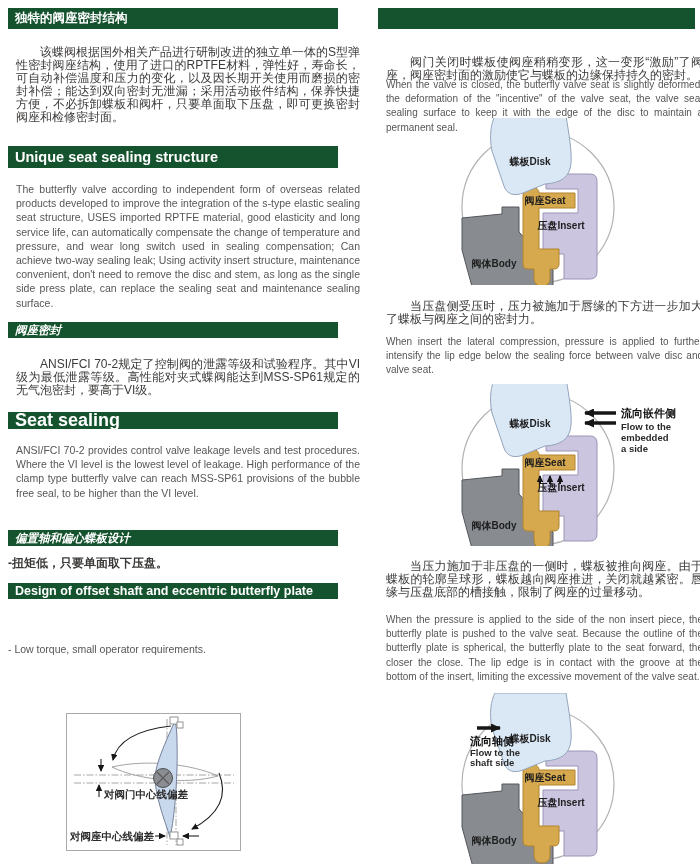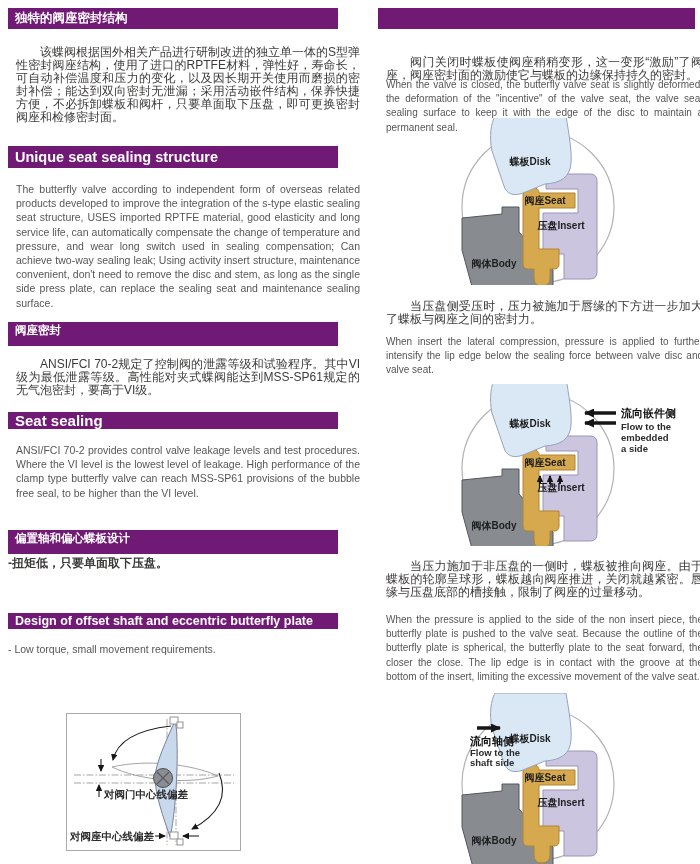--- a/index.html
+++ b/index.html
@@ -5,28 +5,28 @@
   html,body{margin:0;padding:0;}
   body{
     width:700px;height:864px;position:relative;background:#ffffff;
     font-family:"Liberation Sans", sans-serif;overflow:hidden;
   }
   .col{position:absolute;top:8px;}
   .col-left{left:8px;width:344px;}
   .col-right{left:378px;width:317px;}
   .abs{position:absolute;left:0;}
   .banner{
-    background:#701a75;color:#ffffff;font-weight:bold;
+    background:#14532d;color:#ffffff;font-weight:bold;
     padding-left:7px;box-sizing:border-box;width:330px;
     white-space:nowrap;overflow:hidden;
   }
   .banner.cn-big{height:21px;line-height:21px;font-size:12.5px;}
-  .banner.cn-small{height:24px;line-height:16px;font-size:11.5px;}
+  .banner.cn-small{height:16px;line-height:16px;font-size:11.5px;font-style:italic;}
   .banner.en-big{height:22px;line-height:22px;font-size:14.5px;}
-  .banner.en-mid{height:17px;line-height:17px;font-size:15px;}
+  .banner.en-mid{height:17px;line-height:17px;font-size:18px;}
   .banner.en-small{height:16px;line-height:16px;font-size:12.5px;}
   .banner.blank{width:317px;height:21px;}
   .p-cn{
     font-size:12px;line-height:12.9px;color:#3c3a39;font-weight:normal;
     text-align:justify;margin:8px;width:100%;
   }
   .p-cn.indent{text-indent:2em;}
   .p-en{
     font-size:10.5px;line-height:14.2px;color:#565656;
     text-align:justify;margin:8px;width:100%;
@@ -74,23 +74,23 @@
 
   <div class="banner cn-small abs" style="top:314px">阀座密封</div>
   <p class="p-cn indent abs" style="top:342px">ANSI/FCI 70-2规定了控制阀的泄露等级和试验程序。其中VI级为最低泄露等级。高性能对夹式蝶阀能达到MSS-SP61规定的无气泡密封，要高于VI级。</p>
   <div class="banner en-mid abs" style="top:404px">Seat sealing</div>
   <p class="p-en abs" style="top:427px">ANSI/FCI 70-2 provides control valve leakage levels and test procedures. Where the VI level is the lowest level of leakage. High performance of the clamp type butterfly valve can reach MSS-SP61 provisions of the bubble free seal, to be higher than the VI level.</p>
 
   <div class="banner cn-small abs" style="top:522px">偏置轴和偏心蝶板设计</div>
   <div class="bullets-cn abs" style="top:548px">
     <div>-扭矩低，只要单面取下压盘。</div>
   </div>
-  <div class="banner en-small abs" style="top:605px">Design of offset shaft and eccentric butterfly plate</div>
+  <div class="banner en-small abs" style="top:575px">Design of offset shaft and eccentric butterfly plate</div>
   <div class="bullets-en abs" style="top:635px">
-    <div>- Low torque, small movement requirements.</div>
+    <div>- Low torque, small operator requirements.</div>
   </div>
 
   <svg class="abs" style="left:58px;top:705px" width="175" height="138" viewBox="0 0 175 138">
     <rect x="0.5" y="0.5" width="174" height="137" fill="#ffffff" stroke="#a9a9a9"></rect>
     <path d="M 46,54 C 80,46 126,51 152,63 C 120,72 72,67 46,54 Z" fill="#fdfdfd" stroke="#9a9a9a" stroke-width="0.9"></path>
     <g stroke="#8f8f8f" stroke-width="0.8" stroke-dasharray="7 2 1.5 2">
       <line x1="101" y1="6" x2="101" y2="132"></line>
       <line x1="110" y1="6" x2="110" y2="132"></line>
       <line x1="8" y1="62" x2="168" y2="62"></line>
       <line x1="8" y1="70" x2="168" y2="70"></line>

